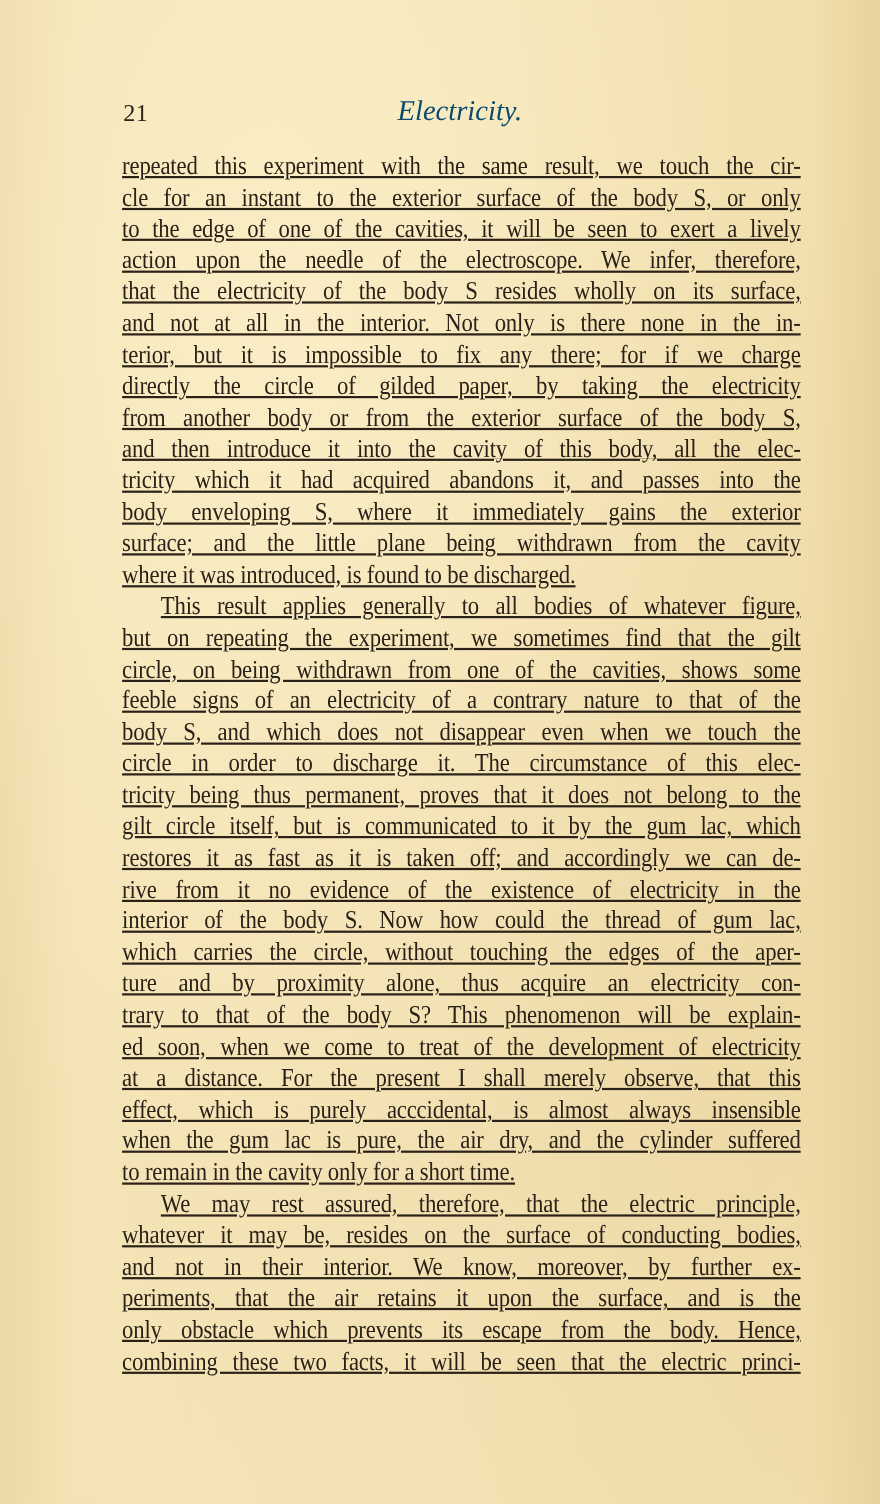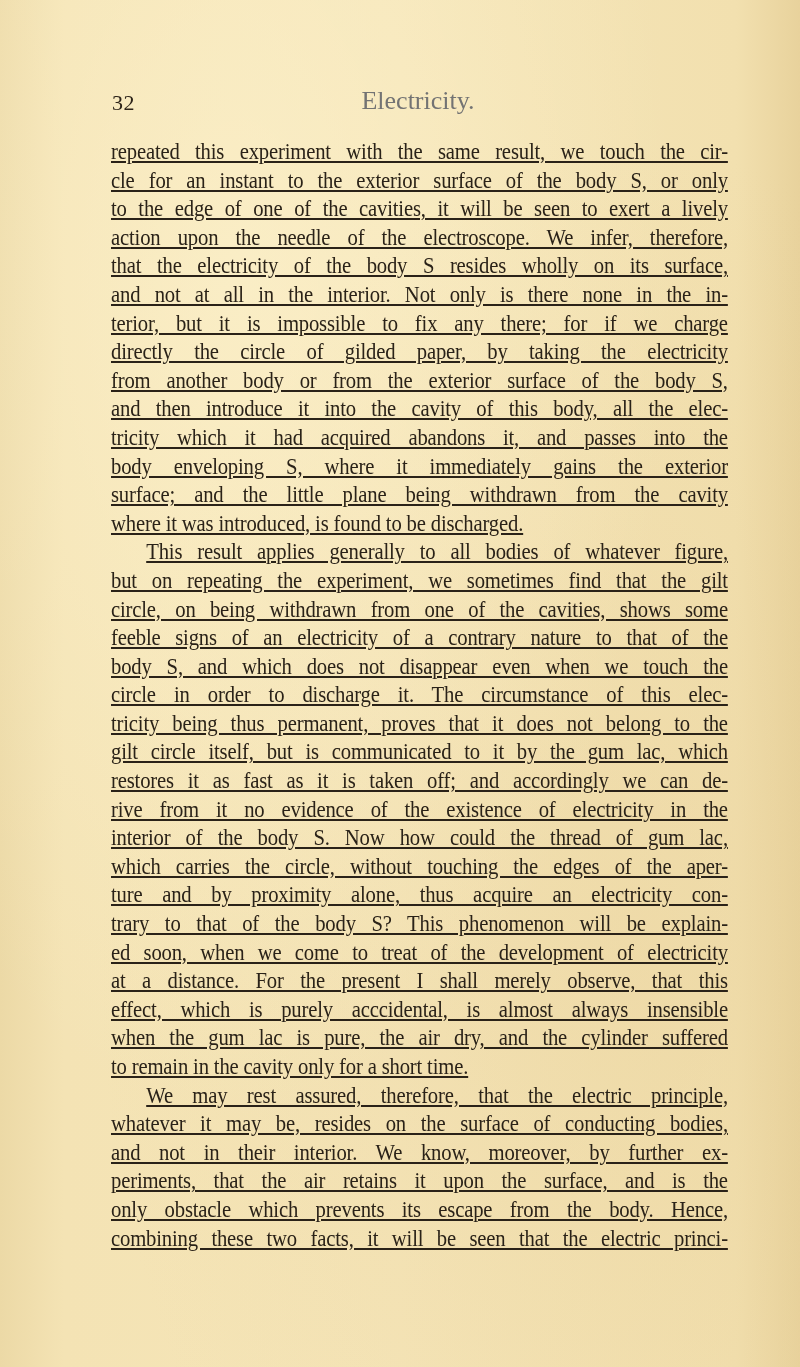--- a/index.html
+++ b/index.html
@@ -40,22 +40,23 @@
       font-size: 22px;
       color: #2d2419;
       letter-spacing: 0.5px;
     }
     .running-title {
       position: absolute;
       left: 0;
       right: 0;
       top: 0;
       text-align: center;
+      font-style: italic;
       font-size: 26px;
-      color: #737373;
+      color: #0c4a6e;
     }
     .body-text {
       position: absolute;
       top: 137px;
       left: 111px;
       width: 617px;
       text-decoration: underline;
     }
     .line {
       display: block;
@@ -77,21 +78,21 @@
     }
     .line.indent {
       text-indent: 40px;
     }
   </style>
 </head>
 <body>
 
 <div class="page">
   <div class="running-head">
-    <span class="page-number">32</span>
+    <span class="page-number">21</span>
     <span class="running-title">Electricity.</span>
   </div>
 
   <div class="body-text" id="body-text">
       <span class="line">repeated this experiment with the same result, we touch the cir-</span>
       <span class="line">cle for an instant to the exterior surface of the body S, or only</span>
       <span class="line">to the edge of one of the cavities, it will be seen to exert a lively</span>
       <span class="line">action upon the needle of the electroscope. We infer, therefore,</span>
       <span class="line">that the electricity of the body S resides wholly on its surface,</span>
       <span class="line">and not at all in the interior. Not only is there none in the in-</span>

